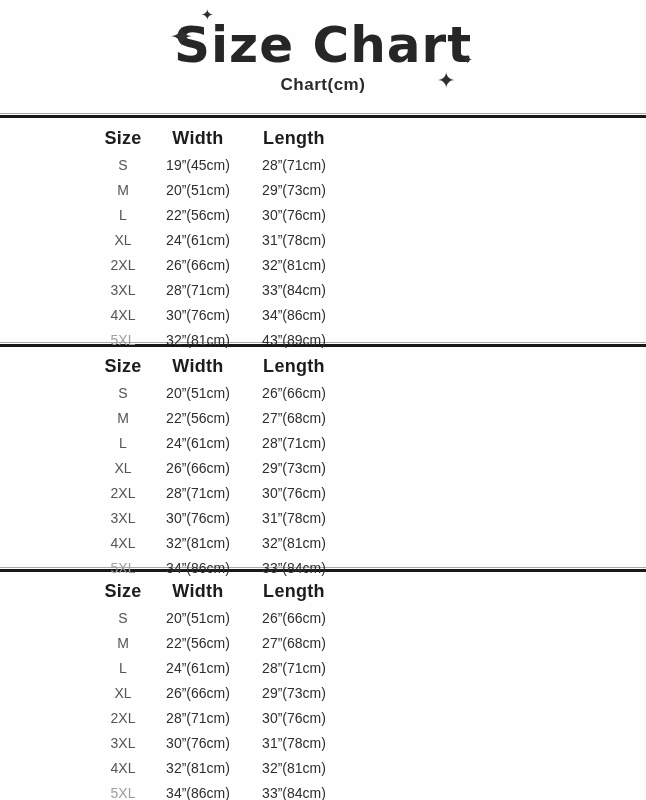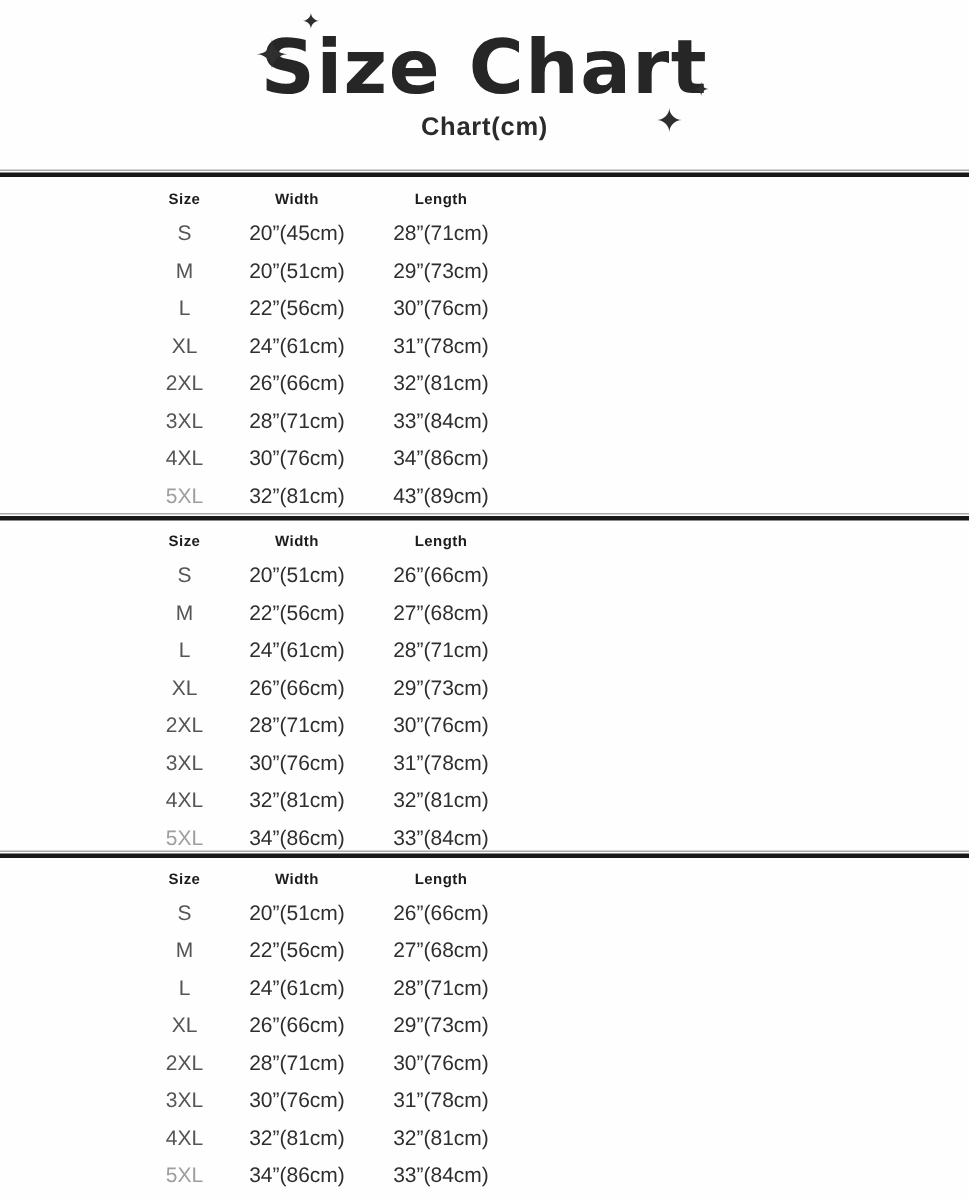--- a/index.html
+++ b/index.html
@@ -27,21 +27,21 @@
   
   .divider{height:1px;border-top:1px solid #a9a9a9;border-bottom:3px solid #181818;background:#fff;}
   
   .section{display:flex;box-sizing:border-box;}
   .sec-1{height:224px;padding:8px 0 0 0;}
   .sec-2{height:220px;padding:7px 0 0 0;}
   .sec-3{height:223px;padding:7px 0 0 0;}
   .table-block{width:246px;margin-left:96px;flex:none;}
   table.size-table{border-collapse:collapse;width:100%;}
   .size-table th{
-    font-size:10px;font-weight:bold;color:#1c1c1c;text-align:center;
+    font-size:18px;font-weight:bold;color:#1c1c1c;text-align:center;
     padding:2px 0 3px 0;letter-spacing:.3px;
   }
   .size-table td{
     font-size:14px;text-align:center;height:25px;padding:0;
     color:#2e2e2e;white-space:nowrap;
   }
   .size-table .col-size{width:54px;}
   .size-table .col-width{width:96px;}
   .size-table .col-length{width:96px;}
   .size-table td.size-label{color:#555;}
@@ -77,21 +77,21 @@
         <thead>
           <tr>
             <th class="col-size">Size</th>
             <th class="col-width">Width</th>
             <th class="col-length">Length</th>
           </tr>
         </thead>
         <tbody>
             <tr>
               <td class="size-label">S</td>
-              <td>20”(45cm)</td>
+              <td>19”(45cm)</td>
               <td>28”(71cm)</td>
             </tr>
             <tr>
               <td class="size-label">M</td>
               <td>20”(51cm)</td>
               <td>29”(73cm)</td>
             </tr>
             <tr>
               <td class="size-label">L</td>
               <td>22”(56cm)</td>

